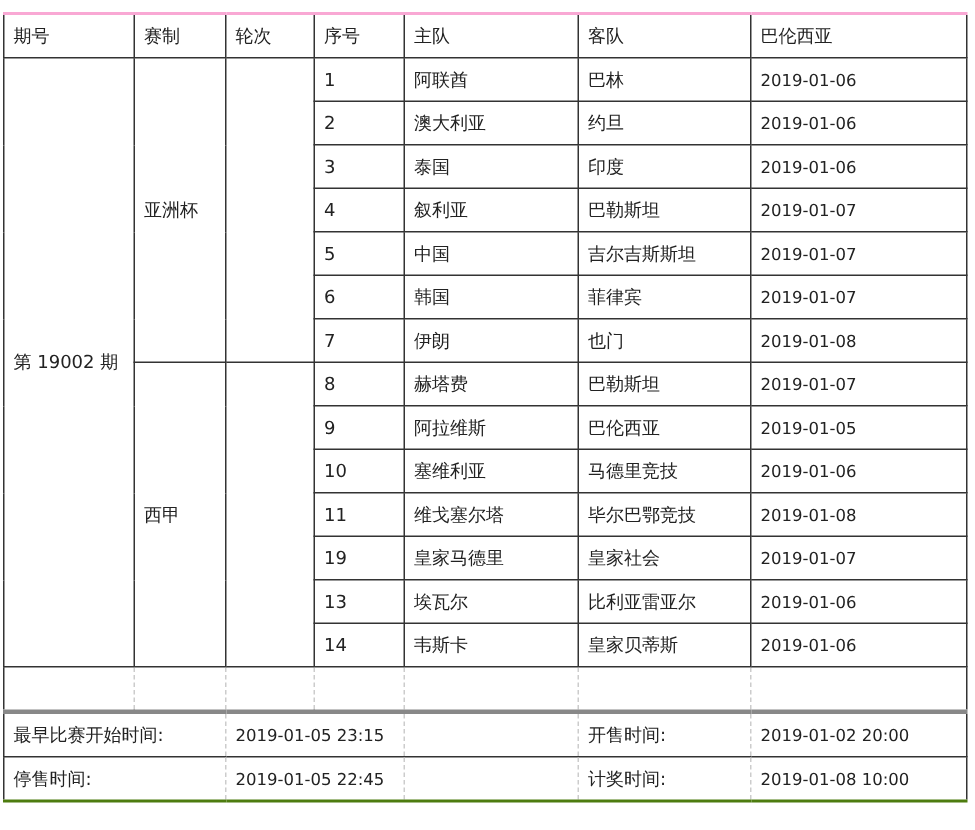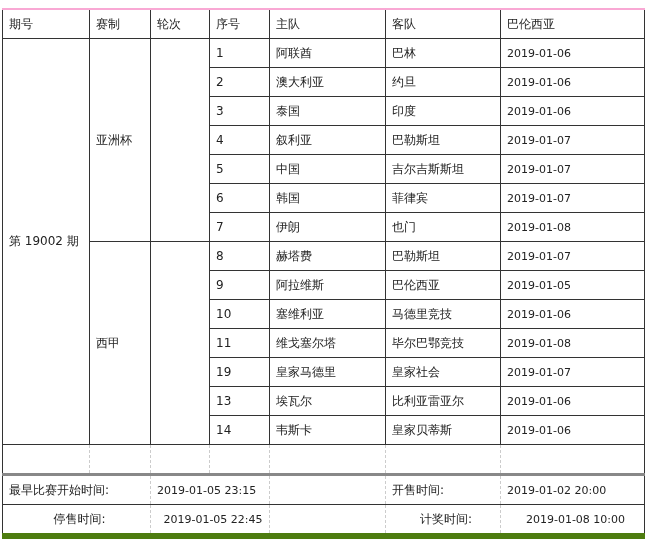--- a/index.html
+++ b/index.html
@@ -7,21 +7,21 @@
   .tbl { position:absolute; left:2px; top:8px; width:642px; border-collapse:collapse; table-layout:fixed; font-size:12px; }
   .tbl td { border:1px solid #333; padding:0 0 0 6px; height:28px; vertical-align:middle; white-space:nowrap; overflow:hidden; }
   .tbl tr.header td { border-top:2px solid #f9a8d4; }
   .tbl tr.blank td { border-left:1px dashed #ccc; border-right:1px dashed #ccc; }
   .tbl tr.blank td:first-child { border-left:1px solid #333; }
   .tbl tr.blank td:last-child { border-right:1px solid #333; }
   .tbl tr.sep td { border-top:3px solid #888; }
   .tbl tr.foot td { border-left:1px dashed #ccc; border-right:1px dashed #ccc; }
   .tbl tr.foot td:first-child { border-left:1px solid #333; }
   .tbl tr.foot td:last-child { border-right:1px solid #333; }
-  .tbl tr.lastrow td { border-bottom:6px solid #4d7c0f;text-align:center; }
+  .tbl tr.lastrow td { border-bottom:2px solid #4d7c0f; }
   .date { font-family:"DejaVu Sans","Liberation Sans",sans-serif; font-size:11px; }
 </style>
 </head>
 <body>
 
 <table class="tbl">
   <colgroup>
     <col style="width:87px">
     <col style="width:61px">
     <col style="width:59px">

